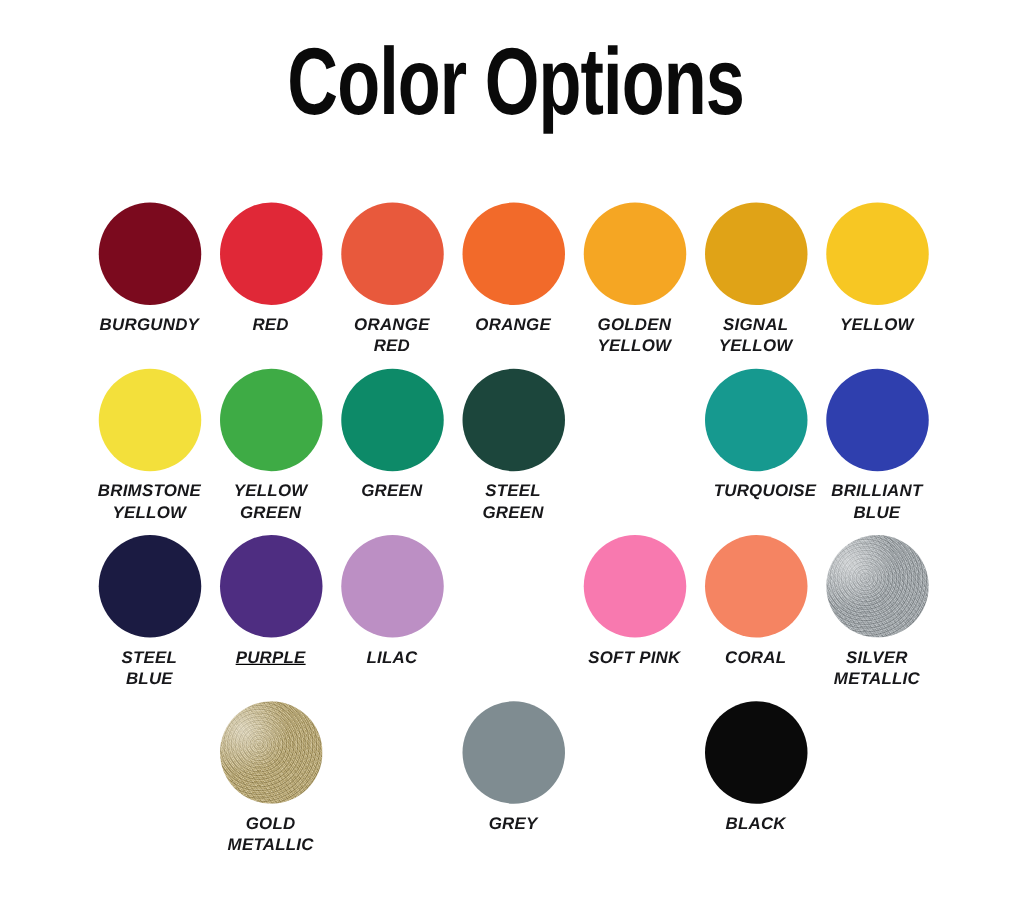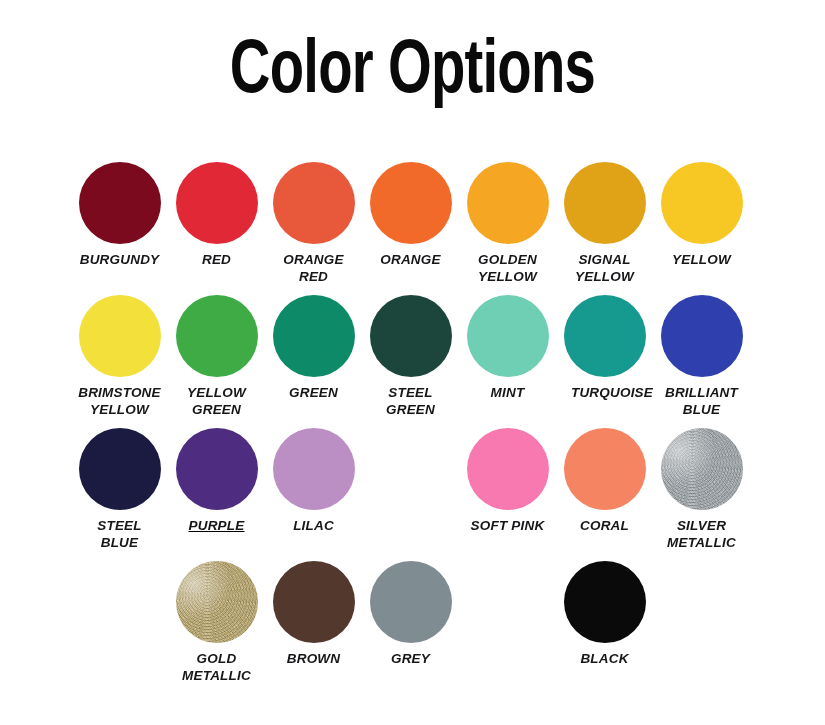--- a/index.html
+++ b/index.html
@@ -130,24 +130,20 @@
 GREEN</div>
       </div>
       <div class="swatch-cell" style="left: 265px;">
         <div class="swatch-disc" style="background-color: rgb(13, 138, 104);"></div>
         <div class="swatch-label">GREEN</div>
       </div>
       <div class="swatch-cell" style="left: 362px;">
         <div class="swatch-disc" style="background-color: rgb(28, 70, 60);"></div>
         <div class="swatch-label">STEEL GREEN</div>
       </div>
-      <div class="swatch-cell" style="left: 459px;">
-        <div class="swatch-disc" style="background-color: rgb(110, 207, 181);"></div>
-        <div class="swatch-label">MINT</div>
-      </div>
       <div class="swatch-cell" style="left: 556px; text-align: right;">
         <div class="swatch-disc" style="background-color: rgb(22, 153, 143);"></div>
         <div class="swatch-label">TURQUOISE</div>
       </div>
       <div class="swatch-cell" style="left: 653px;">
         <div class="swatch-disc" style="background-color: rgb(47, 63, 174);"></div>
         <div class="swatch-label">BRILLIANT
 BLUE</div>
       </div>
     </div>
@@ -178,24 +174,20 @@
         <div class="swatch-label">SILVER
 METALLIC</div>
       </div>
     </div>
     <div class="swatch-row">
       <div class="swatch-cell" style="left: 168px;">
         <div class="swatch-disc metallic" style="background-color: rgb(187, 164, 94);"></div>
         <div class="swatch-label">GOLD
 METALLIC</div>
       </div>
-      <div class="swatch-cell" style="left: 265px;">
-        <div class="swatch-disc" style="background-color: rgb(83, 57, 45);"></div>
-        <div class="swatch-label">BROWN</div>
-      </div>
       <div class="swatch-cell" style="left: 362px;">
         <div class="swatch-disc" style="background-color: rgb(127, 140, 145);"></div>
         <div class="swatch-label">GREY</div>
       </div>
       <div class="swatch-cell" style="left: 556px;">
         <div class="swatch-disc" style="background-color: rgb(10, 10, 10);"></div>
         <div class="swatch-label">BLACK</div>
       </div>
     </div>
   </div>

